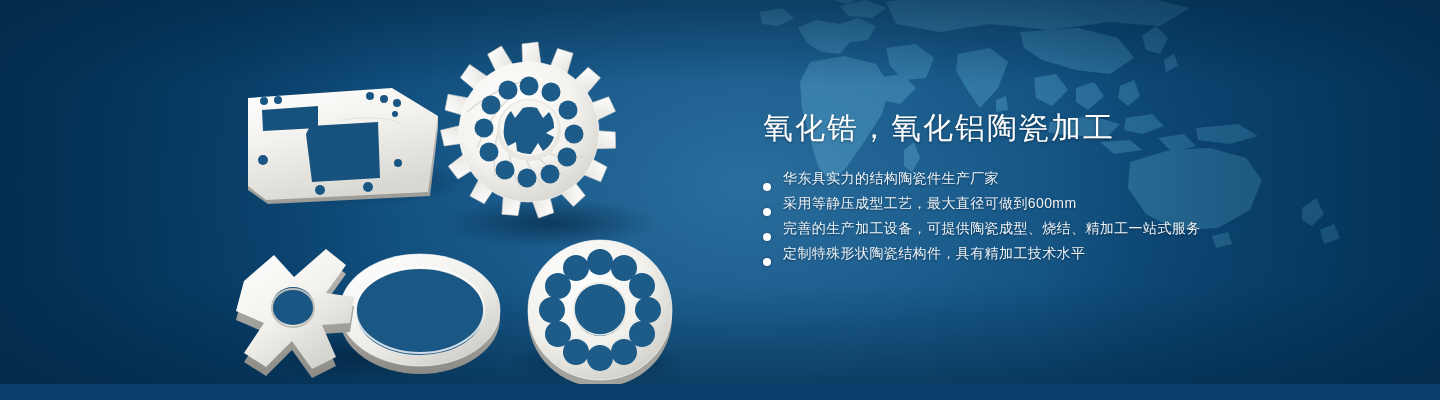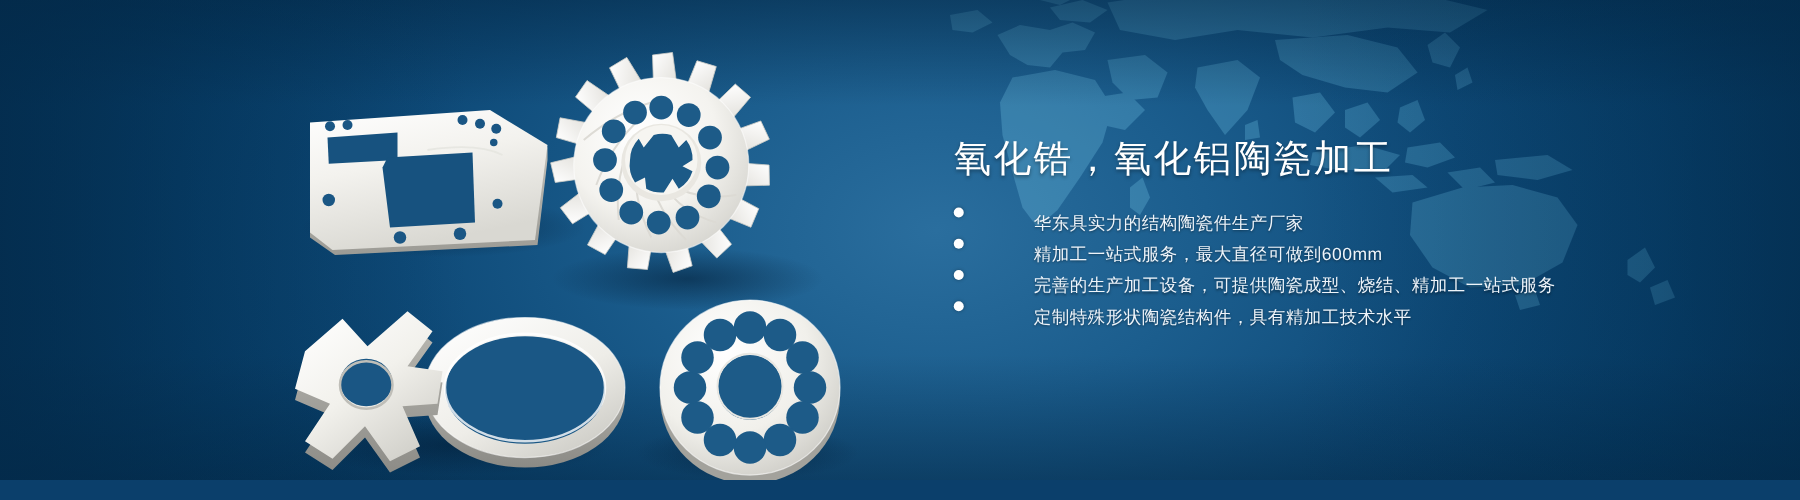--- a/index.html
+++ b/index.html
@@ -74,24 +74,23 @@
     text-shadow: 0 1px 3px rgba(0,0,0,0.40);
     white-space: nowrap;
   }
   .bullets {
     list-style: none;
     margin: 0;
     padding: 0;
   }
   .bullet {
     display: flex;
-    align-items: flex-start;
+    align-items: flex-end;
     height: 25px;
     margin-bottom: 0px;
-    gap: 44px;
   }
   .dot {
     flex: 0 0 auto;
     width: 8px;
     height: 8px;
     border-radius: 50%;
     background: #ffffff;
     margin-right: 12px;
     box-shadow: 0 0 3px rgba(0,0,0,0.35);
   }
@@ -410,21 +409,21 @@
 
     <ul class="bullets">
 
       <li class="bullet">
         <span class="dot"></span>
         <span class="bullet-text">华东具实力的结构陶瓷件生产厂家</span>
       </li>
 
       <li class="bullet">
         <span class="dot"></span>
-        <span class="bullet-text">精加工一站式服务，最大直径可做到600mm</span>
+        <span class="bullet-text">采用等静压成型工艺，最大直径可做到600mm</span>
       </li>
 
       <li class="bullet">
         <span class="dot"></span>
         <span class="bullet-text">完善的生产加工设备，可提供陶瓷成型、烧结、精加工一站式服务</span>
       </li>
 
       <li class="bullet">
         <span class="dot"></span>
         <span class="bullet-text">定制特殊形状陶瓷结构件，具有精加工技术水平</span>

